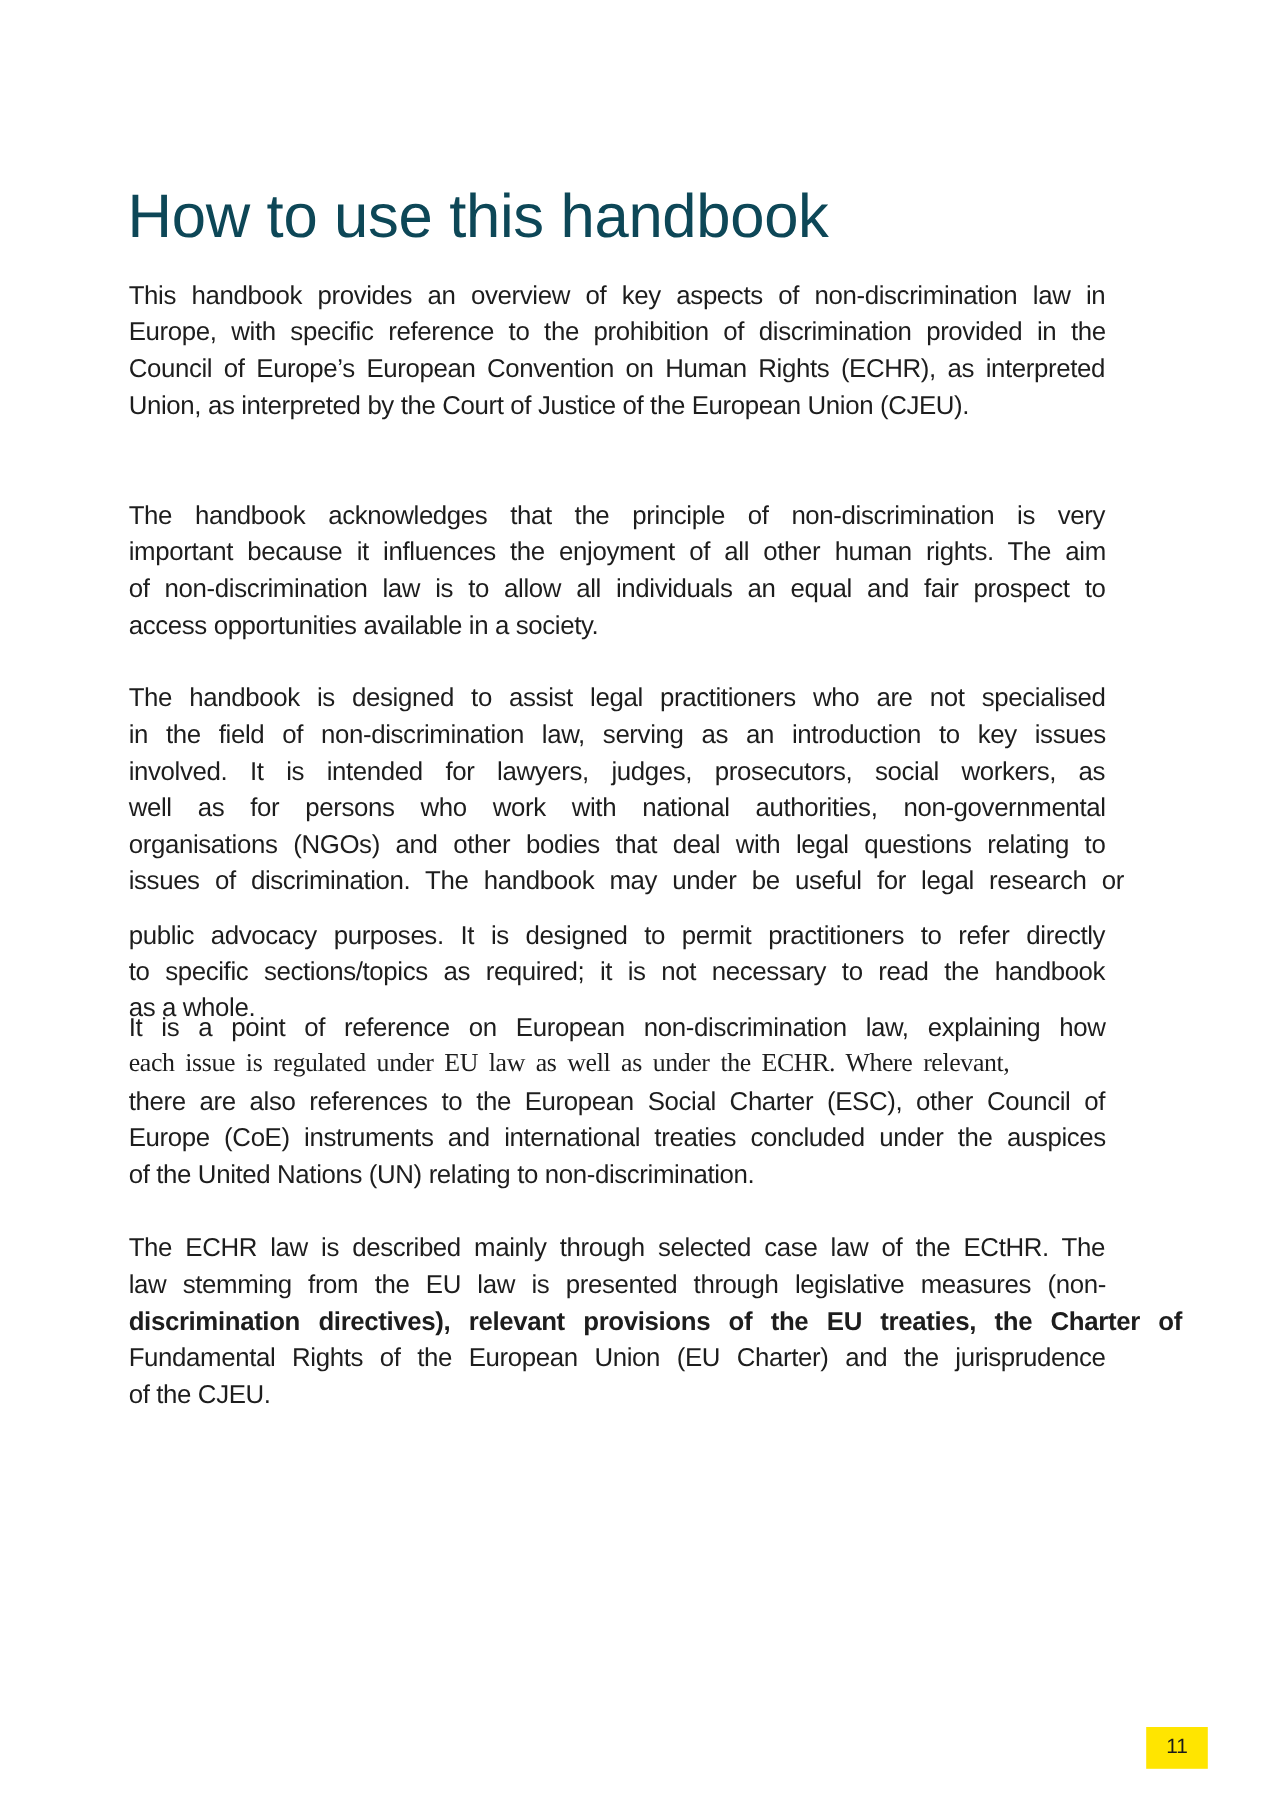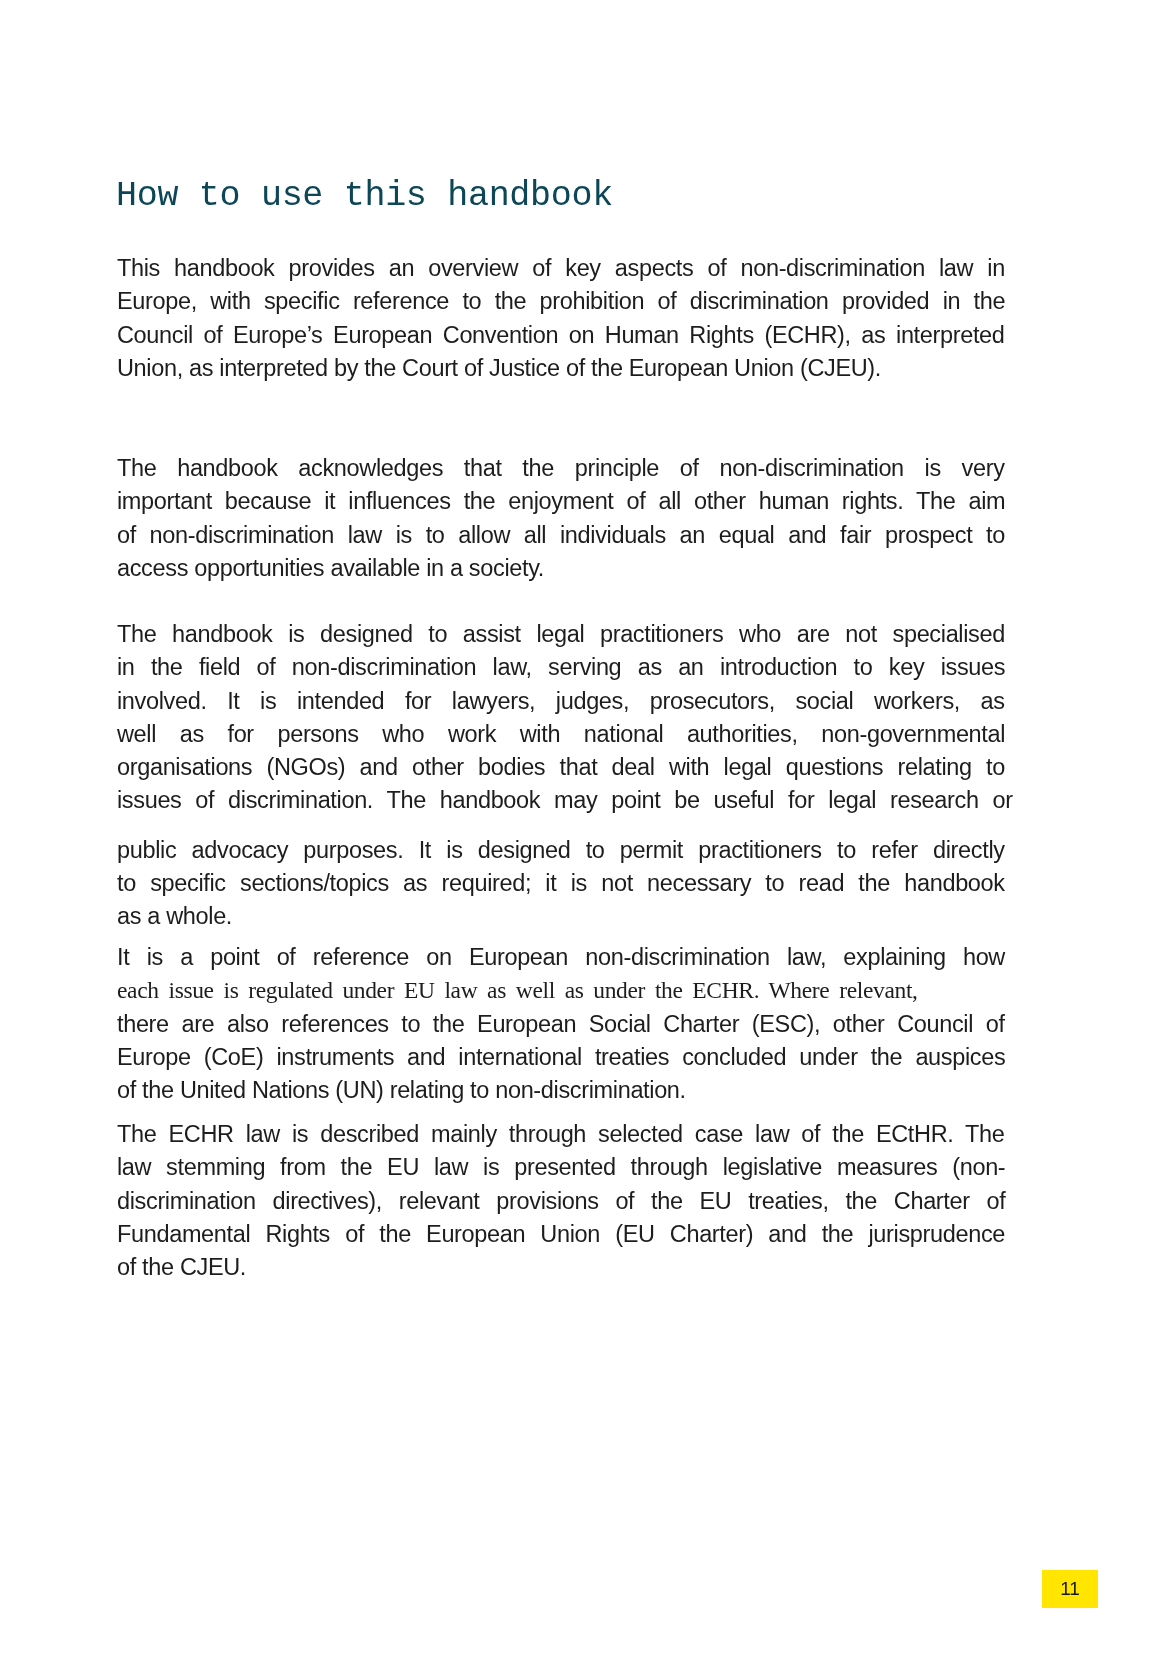--- a/index.html
+++ b/index.html
@@ -1,20 +1,20 @@
 <!DOCTYPE html>
 <html><head>
   <meta charset="utf-8">
   <style>
     html, body { margin: 0; padding: 0; background: #ffffff; }
     body { width: 1166px; height: 1654px; position: relative; overflow: hidden; }
     .title {
       position: absolute; left: 116px; top: 170px;
-      font-family: Liberation Mono, monospace;
-      font-size: 35px; color: #0d4757; font-weight: normal;
+      font-family: Liberation Sans, sans-serif;
+      font-size: 56px; color: #0d4757; font-weight: normal;
       letter-spacing: -0.3px; margin: 0; line-height: 52px;
     }
     .body-text {
       position: absolute; left: 117px; width: 888px;
       font-family: "Liberation Sans", sans-serif;
       font-size: 23.5px; color: #1d1d1d;
     }
     .para { position: absolute; left: 0; width: 888px; }
     .line {
       display: block; height: 33.3px; line-height: 33.3px;
@@ -45,36 +45,36 @@
     <span class="line" style="display: block; width: auto; word-spacing: 6.83333px; text-align: left; text-align-last: left;">important because it influences the enjoyment of all other human rights. The aim</span>
     <span class="line" style="display: block; width: auto; word-spacing: 7.53846px; text-align: left; text-align-last: left;">of non-discrimination law is to allow all individuals an equal and fair prospect to</span>
     <span class="line last" style="display: block; width: auto; text-align: center; text-align-last: left;">access opportunities available in a society.</span>
   </div>
   <div class="para" style="top:366px;">
     <span class="line" style="display: block; width: auto; word-spacing: 9.45455px; text-align: center; text-align-last: left;">The handbook is designed to assist legal practitioners who are not specialised</span>
     <span class="line" style="display: block; width: auto; word-spacing: 10.1667px; text-align: left; text-align-last: left;">in the field of non-discrimination law, serving as an introduction to key issues</span>
     <span class="line" style="display: block; width: auto; word-spacing: 14.4px; text-align: left; text-align-last: left;">involved. It is intended for lawyers, judges, prosecutors, social workers, as</span>
     <span class="line" style="display: block; width: auto; word-spacing: 17.4444px; text-align: left; text-align-last: left;">well as for persons who work with national authorities, non-governmental</span>
     <span class="line" style="display: block; width: auto; word-spacing: 8.09091px; text-align: left; text-align-last: left;">organisations (NGOs) and other bodies that deal with legal questions relating to</span>
-    <span class="line" style="display: block; width: auto; word-spacing: 7.66667px; text-align: left; text-align-last: left;">issues of discrimination. The handbook may point be useful for legal research or</span>
+    <span class="line" style="display: block; width: auto; word-spacing: 7.66667px; text-align: left; text-align-last: left;">issues of discrimination. The handbook may under be useful for legal research or</span>
     <span class="line" style="display: block; width: auto; word-spacing: 9.09091px; text-align: left; text-align-last: left; margin-top: 16px;">public advocacy purposes. It is designed to permit practitioners to refer directly</span>
     <span class="line" style="display: block; width: auto; word-spacing: 8.08333px; text-align: left; text-align-last: left;">to specific sections/topics as required; it is not necessary to read the handbook</span>
     <span class="line last" style="display: block; width: auto; text-align: left; text-align-last: left;">as a whole.</span>
   </div>
-  <div class="para" style="top:689px;">
+  <div class="para" style="top:666px;">
     <span class="line" style="display: block; width: auto; word-spacing: 11.0909px; text-align: left; text-align-last: left;">It is a point of reference on European non-discrimination law, explaining how</span>
     <span class="line" style="display: block; width: auto; word-spacing: 4.28571px; text-align: left; text-align-last: left; font-family: Liberation Serif, serif;">each issue is regulated under EU law as well as under the ECHR. Where relevant,</span>
     <span class="line" style="display: block; width: auto; word-spacing: 6.41667px; text-align: left; text-align-last: left;">there are also references to the European Social Charter (ESC), other Council of</span>
     <span class="line" style="display: block; width: auto; word-spacing: 6.88889px; text-align: left; text-align-last: left;">Europe (CoE) instruments and international treaties concluded under the auspices</span>
     <span class="line last" style="display: block; width: auto; text-align: left; text-align-last: left;">of the United Nations (UN) relating to non-discrimination.</span>
   </div>
   <div class="para" style="top:866px;">
     <span class="line" style="display: block; width: auto; word-spacing: 5.84615px; text-align: left; text-align-last: left;">The ECHR law is described mainly through selected case law of the ECtHR. The</span>
     <span class="line" style="display: block; width: auto; word-spacing: 8.72727px; text-align: left; text-align-last: left;">law stemming from the EU law is presented through legislative measures (non-</span>
-    <span class="line" style="display: block; width: auto; word-spacing: 10.6px; text-align: left; text-align-last: left;">discrimination directives), relevant provisions of the EU treaties, the Charter of</span>
+    <span class="line" style="display: block; width: auto; word-spacing: 10.6px; text-align: left; text-align-last: left; font-weight: bold;">discrimination directives), relevant provisions of the EU treaties, the Charter of</span>
     <span class="line" style="display: block; width: auto; word-spacing: 9px; text-align: left; text-align-last: left;">Fundamental Rights of the European Union (EU Charter) and the jurisprudence</span>
     <span class="line last" style="display: block; width: auto; text-align: right; text-align-last: left;">of the CJEU.</span>
   </div>
 </div>
 
 <div class="page-badge">
   <span>11</span>
 </div>
 
 </body></html>

